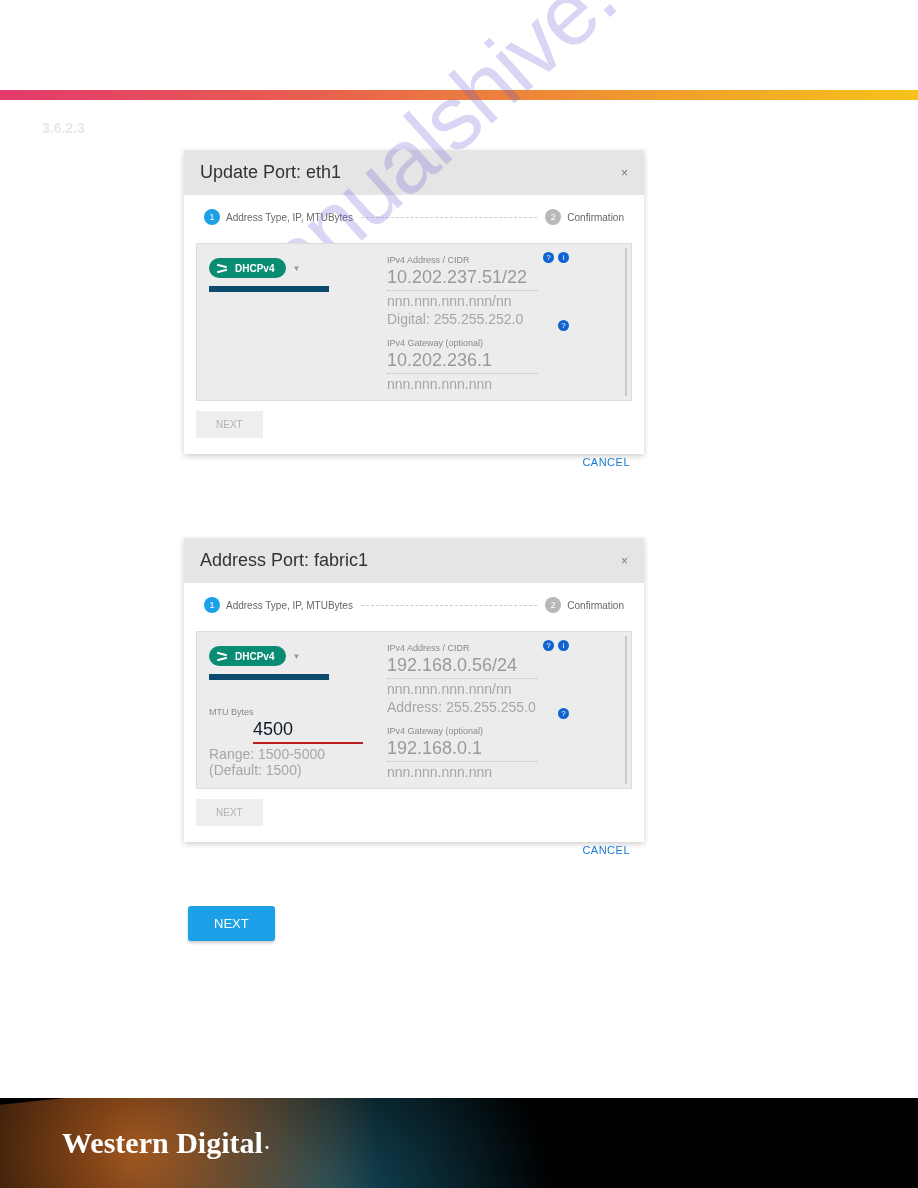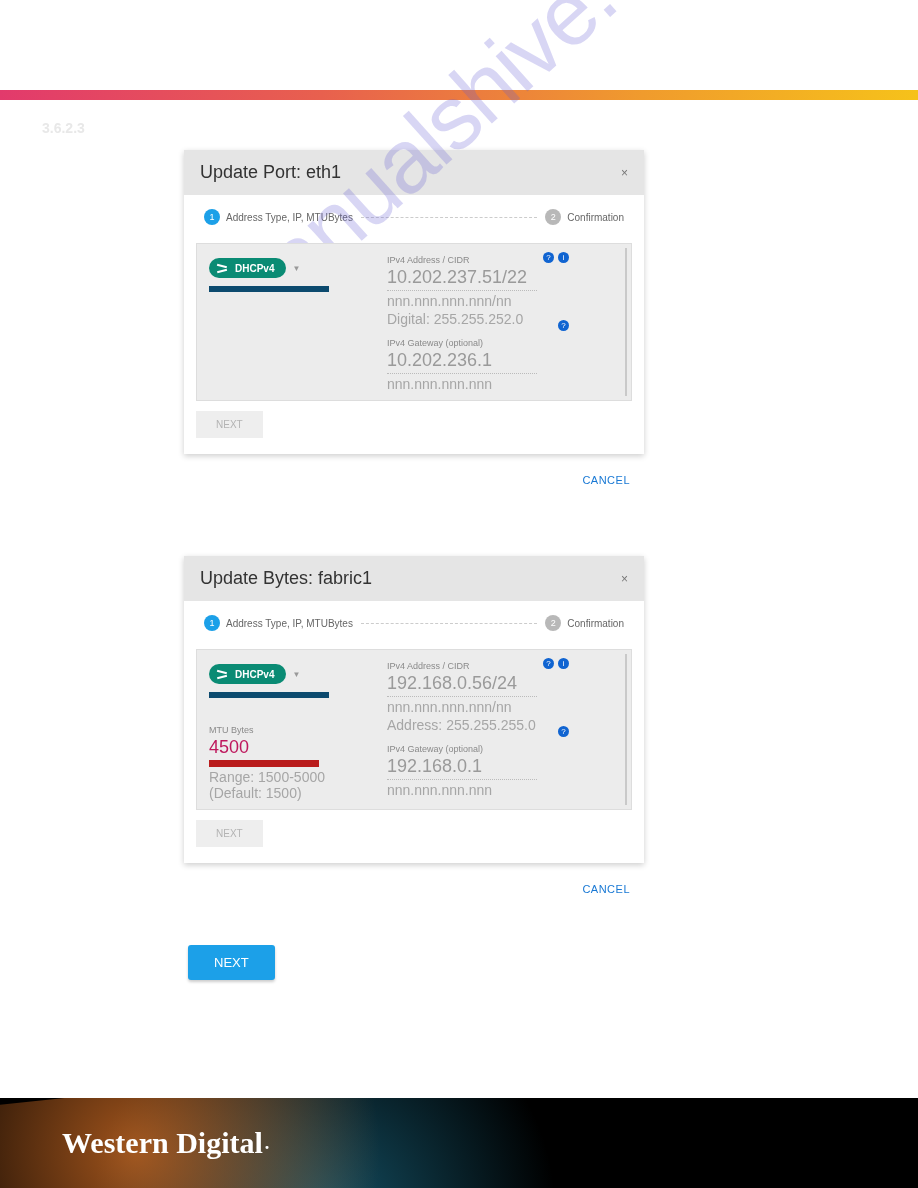--- a/index.html
+++ b/index.html
@@ -79,36 +79,36 @@
   .pill-wrap {
     display: inline-flex; align-items: center; gap: 6px;
     border-bottom: 6px solid #0c4a6e; padding: 4px 2px 8px 0; width: 120px;
   }
   .chev { color: #999; font-size: 8px; }
   .field-label { color: #8a8a8a; font-size: 9px; margin-top: 1px; }
   .field-value {
     color: #9a9a9a; font-size: 18px; padding: 2px 0;
     border-bottom: 1px dotted #bbb; width: 150px;
   }
-  .field-value.solid { color: #be185d; border-bottom: 7px solid #b91c1c; }
+  .field-value.solid { color: #0f172a; border-bottom: 2px solid #b91c1c; margin-left: 44px; }
   .hint { color: #a6a6a6; font-size: 14px; margin-top: 2px; }
   .qmark {
     display: inline-flex; width: 11px; height: 11px; border-radius: 50%;
     background: #1064d1; color: #fff; font-size: 8px;
     align-items: center; justify-content: center; margin-right: 2px;
   }
   .info-row { display: flex; gap: 2px; position: absolute; right: 60px; }
   .btn-next {
     margin: 10px 12px 16px;
     background: #eee; color: #b3b3b3;
     border: none; padding: 8px 20px; font-size: 10px;
   }
   .cancel-link {
     text-align: right; color: #1878d4; font-size: 11px;
-    width: 450px; margin-left: 184px; padding: 20px 4px 0 0;
+    width: 450px; margin-left: 184px; padding: 2px 4px 0 0;
     letter-spacing: 0.5px;
   }
   .primary-next {
     margin-left: 188px; background: #1ca0e8; color: #fff;
     border: none; border-radius: 3px; padding: 10px 26px;
     font-size: 13px; box-shadow: 0 2px 3px rgba(0,0,0,0.2);
   }
   .footer {
     position: absolute; bottom: 0; left: 0; right: 0; height: 90px;
     background: #000;
@@ -192,21 +192,21 @@
   </div>
   <button class="btn-next">NEXT</button>
 </div>
 <div class="cancel-link">CANCEL</div>
 
 <div class="gap"></div>
 
 
 <div class="dialog">
   <div class="dialog-header">
-    <span class="dialog-title">Update Bytes: fabric1</span>
+    <span class="dialog-title">Address Port: fabric1</span>
     <span class="close-x">×</span>
   </div>
   <div class="stepper">
     <span class="step-circle step-active">1</span>
     <span>Address Type, IP, MTUBytes</span>
     <span class="step-line"></span>
     <span class="step-circle step-inactive">2</span>
     <span>Confirmation</span>
   </div>
   <div class="grey-panel">

